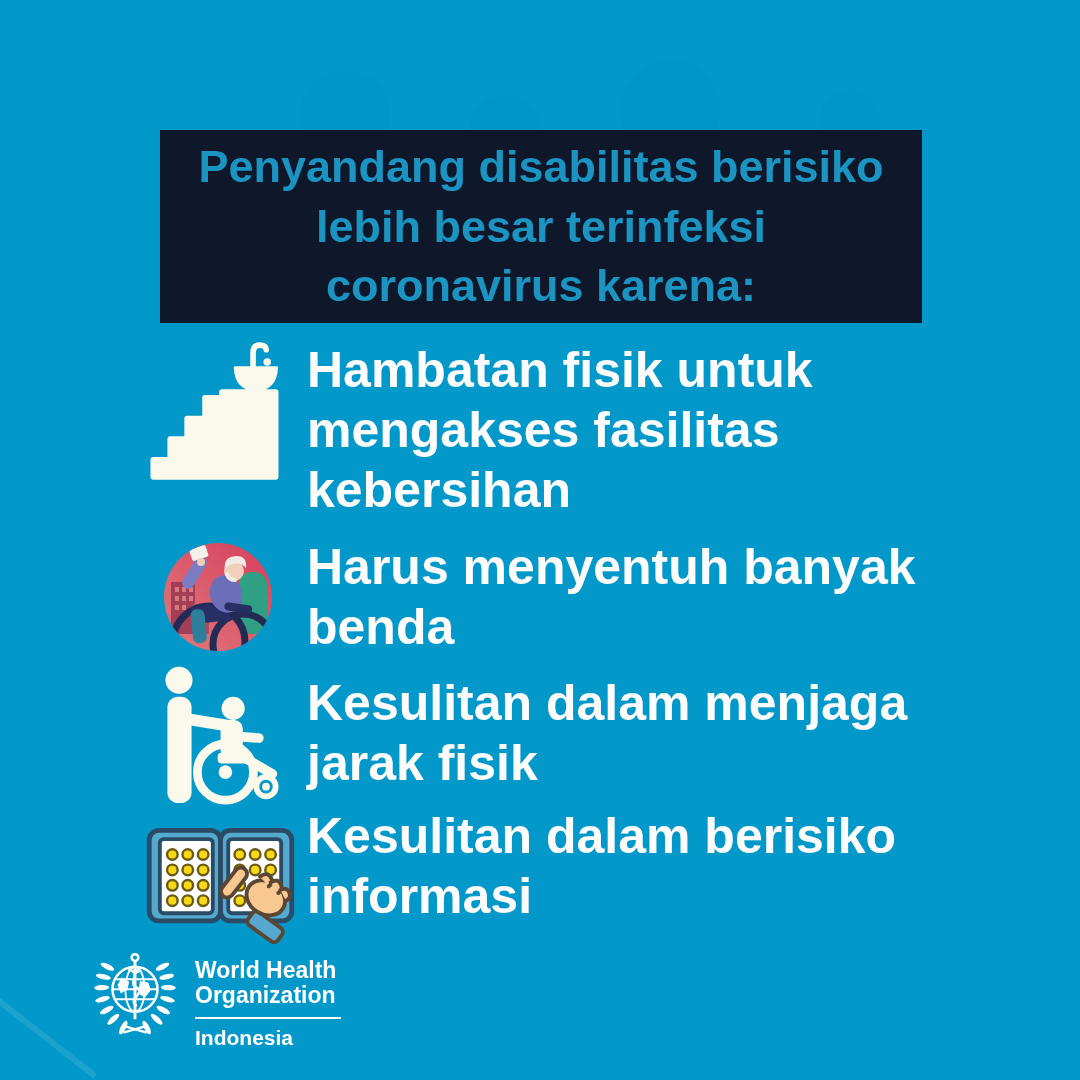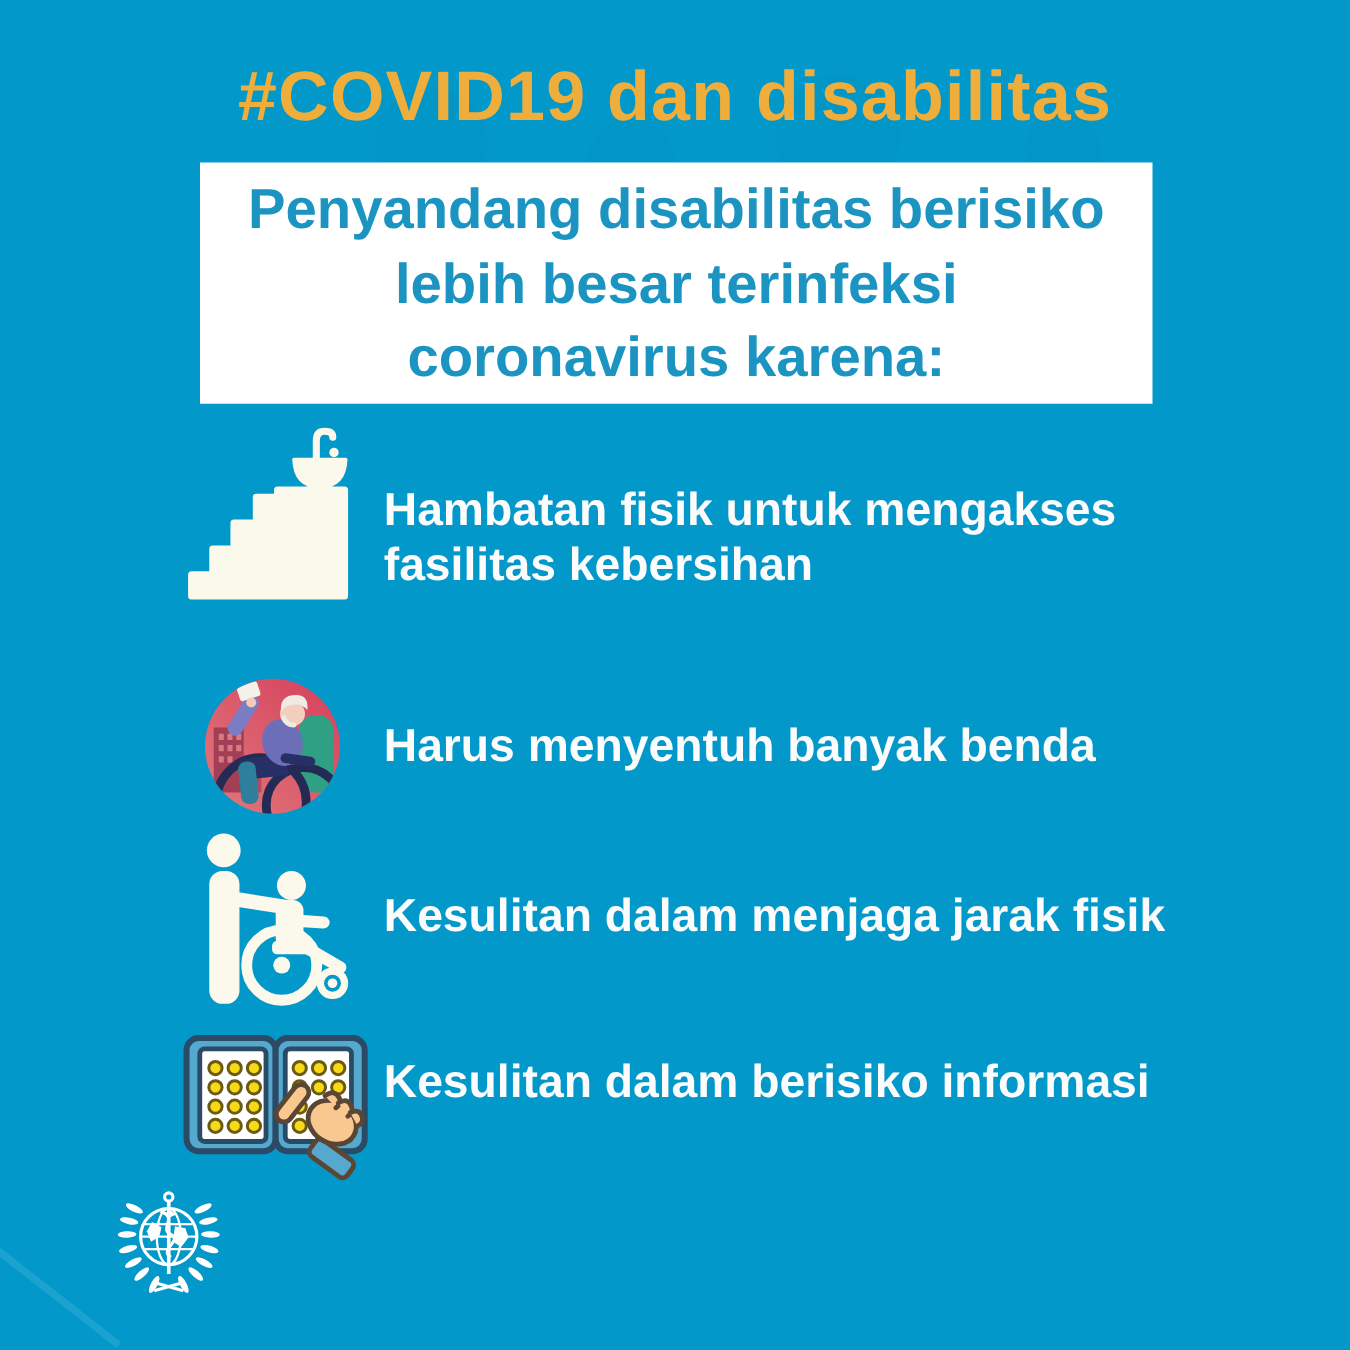--- a/index.html
+++ b/index.html
@@ -15,33 +15,33 @@
   .bg-streak{position:absolute;left:-30px;top:1030px;width:140px;height:6px;background:#fff;opacity:.10;transform:rotate(38deg);}
 
   .title{
     position:absolute;left:0;top:44px;width:1080px;
     text-align:center;
     font-size:56px;font-weight:bold;
     color:#EFAE3C;letter-spacing:1px;
   }
   .banner{
     position:absolute;left:160px;top:130px;width:762px;height:193px;
-    background:#ffffff;
+    background:#0f172a;
     display:flex;align-items:center;justify-content:center;
   }
   .banner-text{
     width:710px;text-align:center;
     font-size:45px;line-height:1.32;font-weight:bold;
     color:#1C94C1;
   }
   .row{position:absolute;left:0;width:1080px;}
   .icon-box{position:absolute;}
   .item-label{
     position:absolute;left:307px;
-    font-size:37px;font-weight:bold;color:#FCFCFC;
+    font-size:50px;font-weight:bold;color:#FCFCFC;
     line-height:1.2;max-width:690px;
   }
   .v-center{transform:translateY(-50%);}
   .footer-logo{position:absolute;left:85px;top:944px;display:flex;align-items:flex-start;}
   .who-text{margin-left:10px;color:#fff;padding-top:14px;}
   .who-line{font-size:23px;font-weight:bold;line-height:1.08;}
   .who-divider{width:146px;height:2px;background:#fff;margin:9px 0 7px 0;}
   .who-country{font-size:21px;font-weight:bold;}
   .hashtag{
     position:absolute;right:64px;top:972px;
@@ -52,21 +52,20 @@
 <body>
 
 <div class="poster">
 
   <div class="bg-blob" style="left:300px;top:70px;width:90px;height:90px;"></div>
   <div class="bg-blob" style="left:470px;top:95px;width:70px;height:70px;"></div>
   <div class="bg-blob" style="left:620px;top:60px;width:100px;height:100px;"></div>
   <div class="bg-blob" style="left:820px;top:90px;width:60px;height:60px;"></div>
   <div class="bg-streak"></div>
 
-  <div class="title">#COVID19 dan disabilitas</div>
 
   <div class="banner">
     <div class="banner-text">Penyandang disabilitas berisiko lebih besar terinfeksi coronavirus karena:</div>
   </div>
 
   <div class="row">
     <div class="icon-box" style="left:142px;top:336px;">
       <svg width="160" height="148" viewBox="0 0 170 150">
         <g fill="#FBF9EC" stroke="#FBF9EC" stroke-linejoin="round">
           <path d="M12 146 V128 H30 V106 H48 V84 H67 V62 H85 V56 H142 V146 Z" stroke-width="6"></path>
@@ -231,16 +230,22 @@
         <ellipse cx="99" cy="64" rx="3.2" ry="9" transform="rotate(-74 99 64)"></ellipse>
         <ellipse cx="100" cy="50" rx="3.2" ry="9" transform="rotate(-88 100 50)"></ellipse>
         <ellipse cx="98" cy="37" rx="3.2" ry="9" transform="rotate(-102 98 37)"></ellipse>
         <ellipse cx="93" cy="25" rx="3.2" ry="9" transform="rotate(-116 93 25)"></ellipse>
         <ellipse cx="46" cy="98" rx="3.2" ry="9" transform="rotate(28 46 98)"></ellipse>
         <ellipse cx="74" cy="98" rx="3.2" ry="9" transform="rotate(-28 74 98)"></ellipse>
       </g>
       <line x1="46" y1="104" x2="74" y2="96" stroke="#FFFFFF" stroke-width="3"></line>
       <line x1="74" y1="104" x2="46" y2="96" stroke="#FFFFFF" stroke-width="3"></line>
     </svg>
+    <div class="who-text">
+      <div class="who-line">World Health</div>
+      <div class="who-line">Organization</div>
+      <div class="who-divider"></div>
+      <div class="who-country">Indonesia</div>
+    </div>
   </div>
 
 
 </div>
 
 </body></html>

